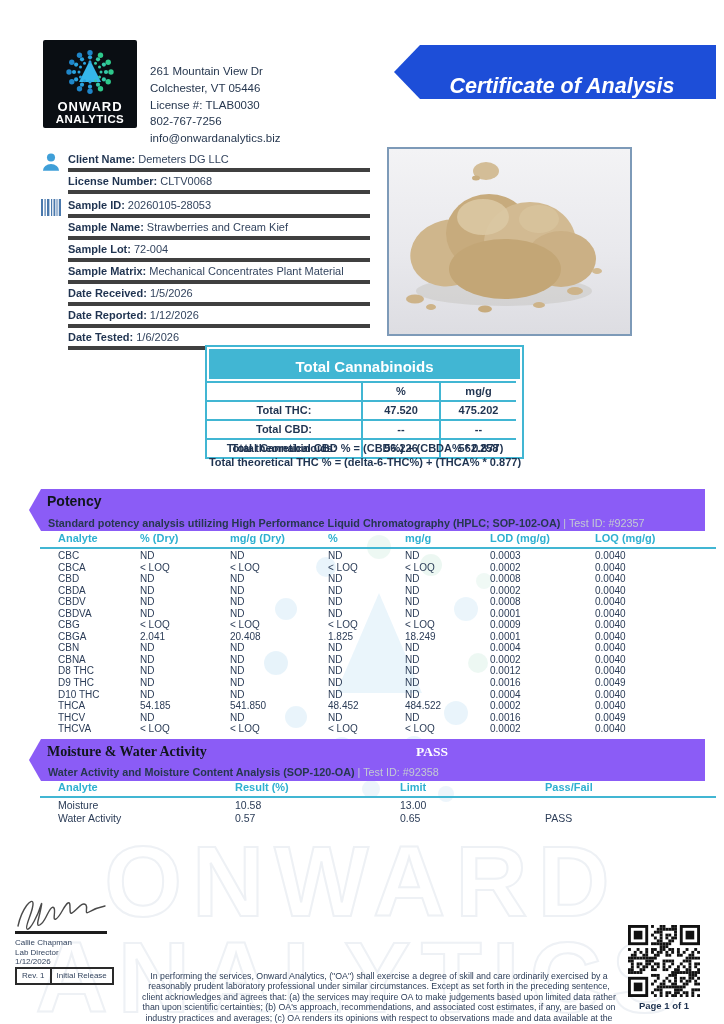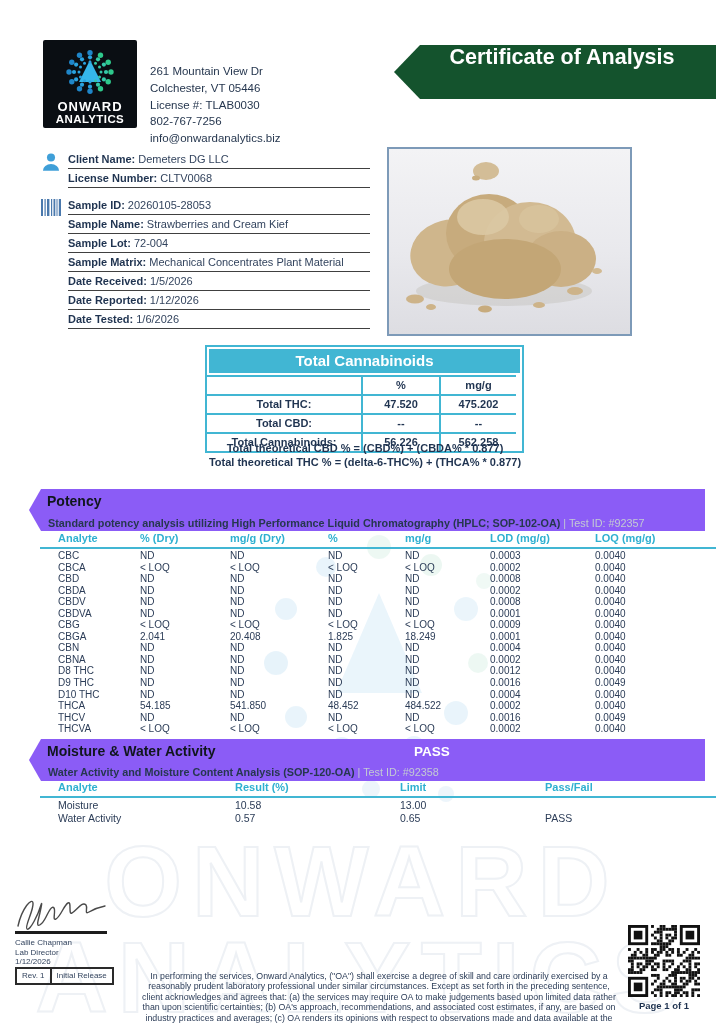--- a/index.html
+++ b/index.html
@@ -17,40 +17,40 @@
   .z1{z-index:1;}
 
   
   .logo{left:43px;top:40px;width:94px;height:88px;background:#0a0e13;border-radius:2px;
         display:flex;flex-direction:column;align-items:center;}
   .logo svg{display:block;margin-top:3px;}
   .logo-text{color:#fff;font-weight:bold;text-align:center;line-height:12px;}
   .logo-l1{font-size:13px;letter-spacing:1px;}
   .logo-l2{font-size:11.5px;letter-spacing:0.4px;}
   .contact{left:150px;top:43px;font-size:11.5px;line-height:16.8px;color:#26374f;margin-top:20px;}
-  .coa-banner{left:394px;top:45px;width:322px;height:54px;background:#14532d;
+  .coa-banner{left:394px;top:45px;width:322px;height:54px;background:#1d4ed8;
     clip-path:polygon(0 50%,26px 0,100% 0,100% 100%,26px 100%);
-    display:flex;align-items:flex-start;justify-content:center;}
+    display:flex;align-items:flex-end;justify-content:center;font-style:italic;}
   .coa-banner span{color:#fff;font-weight:bold;font-size:21.5px;padding-left:14px;}
-  .kv-row{border-bottom:1px solid #404040;padding:3px 0 2px 0;font-size:11px;line-height:13px;white-space:nowrap;}
+  .kv-row{border-bottom:4px solid #404040;padding:3px 0 2px 0;font-size:11px;line-height:13px;white-space:nowrap;}
   .kv-label{font-weight:bold;color:#1f3350;}
   .kv-value{color:#33445e;margin-left:3px;}
   #client-rows{position:absolute;left:68px;top:150px;width:302px;}
   #sample-rows{position:absolute;left:68px;top:196px;width:302px;}
   .person-ico{position:absolute;left:40px;top:151px;}
   .barcode-ico{position:absolute;left:40px;top:199px;}
 
   
   .photo{left:387px;top:147px;width:241px;height:185px;border:2px solid #7d9ab8;
     background:linear-gradient(180deg,#f3f3f5 0%,#e9e9ed 55%,#dddde2 100%);}
 
   
   .tc-table{left:205px;top:345px;width:315px;border:2px solid #41b6d3;background:#fff;}
   .tc-title{background:#41b6d3;color:#fff;font-weight:bold;font-size:15px;text-align:center;
-    padding:3px 0 4px 0;margin:2px;}
+    padding:9px 0 4px 0;margin:2px;}
   .tc-grid{display:grid;grid-template-columns:154px 78px 77px;}
   .tc-grid > div{border-top:2px solid #41b6d3;font-weight:bold;font-size:11px;color:#1f3350;
     text-align:center;padding:2px 0 3px 0;}
   .tc-grid > div + div{border-left:2px solid #41b6d3;}
   .formulas{left:147px;top:441px;width:436px;text-align:center;font-weight:bold;
     font-size:11px;line-height:14px;color:#1f3350;}
 
   
   .section-banner{left:29px;width:676px;height:42px;background:#8b5cf6;
     clip-path:polygon(0 50%,12px 0,100% 0,100% 100%,12px 100%);}
@@ -406,21 +406,21 @@
           <div>&lt; LOQ</div>
           <div>&lt; LOQ</div>
           <div>&lt; LOQ</div>
           <div>&lt; LOQ</div>
           <div>0.0002</div>
           <div>0.0040</div>
         </div>
       </div>
   </div>
 
-  <div class="abs section-banner z1" style="top:739px;">
+  <div class="abs section-banner z1" style="top:739px;font-family:Liberation Serif, serif;">
     <div class="section-title">Moisture &amp; Water Activity</div>
     <div class="banner-pass">PASS</div>
   </div>
   <div class="abs method-line z1" style="top:766px;">
     <span>Water Activity and Moisture Content Analysis (SOP-120-OA)</span>
     <span class="test-id">| Test ID: #92358</span>
   </div>
   <div class="abs mtable z1">
     <div class="m-row m-head">
       <div>Analyte</div>

